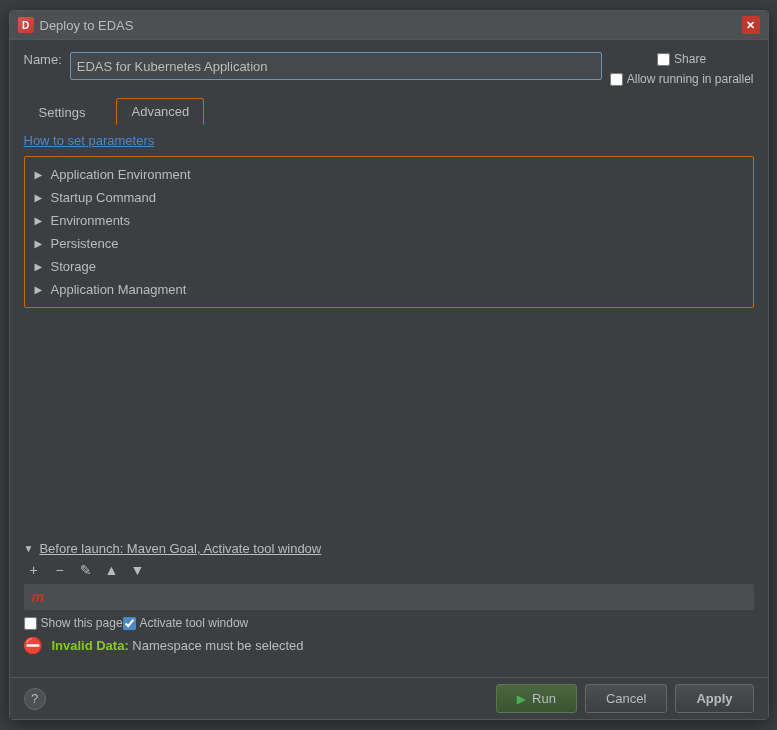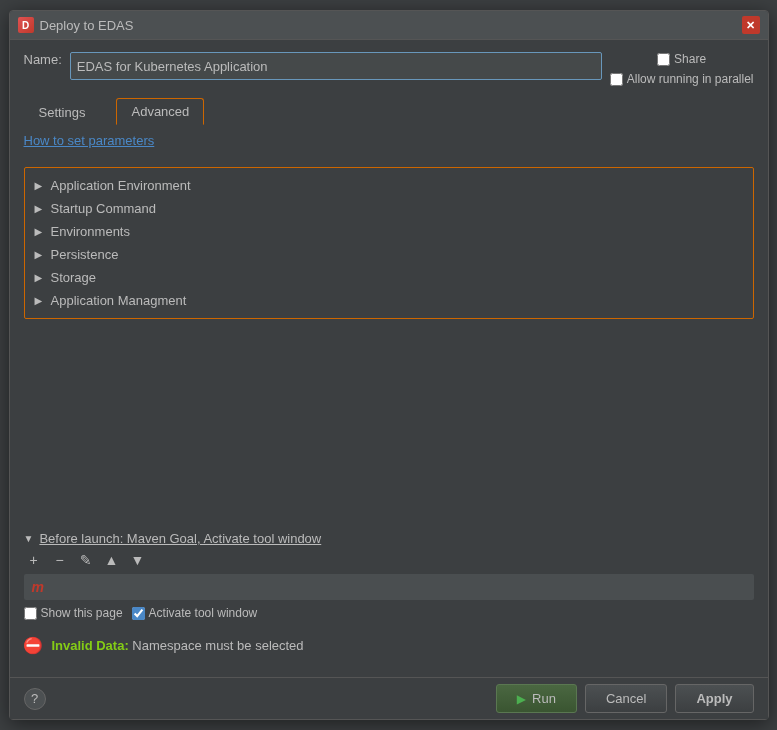--- a/index.html
+++ b/index.html
@@ -138,21 +138,21 @@
       border: 1px solid #cc6600;
       border-bottom: 1px solid #3c3f41;
       color: #bbbbbb;
       background: #3c3f41;
     }
     .how-to-link {
       color: #4a88c7;
       text-decoration: underline;
       cursor: pointer;
       font-size: 13px;
-      margin-bottom: 19px;
+      margin-bottom: 8px;
       flex-shrink: 0;
     }
     .tree-container {
       border: 1px solid #cc6600;
       border-radius: 2px;
       padding: 6px 4px;
       margin-bottom: 10px;
       flex-shrink: 0;
     }
     .tree-item {
@@ -217,22 +217,21 @@
     }
     .maven-icon {
       color: #c0392b;
       font-weight: bold;
       font-size: 14px;
       font-style: italic;
     }
     .show-row {
       display: flex;
       align-items: center;
-      gap: 9px;
-      margin-bottom: 10px;
+      gap: 0;
     }
     .error-row {
       display: flex;
       align-items: center;
       gap: 8px;
       margin-bottom: 10px;
       flex-shrink: 0;
     }
     .error-icon {
       color: #e05252;

